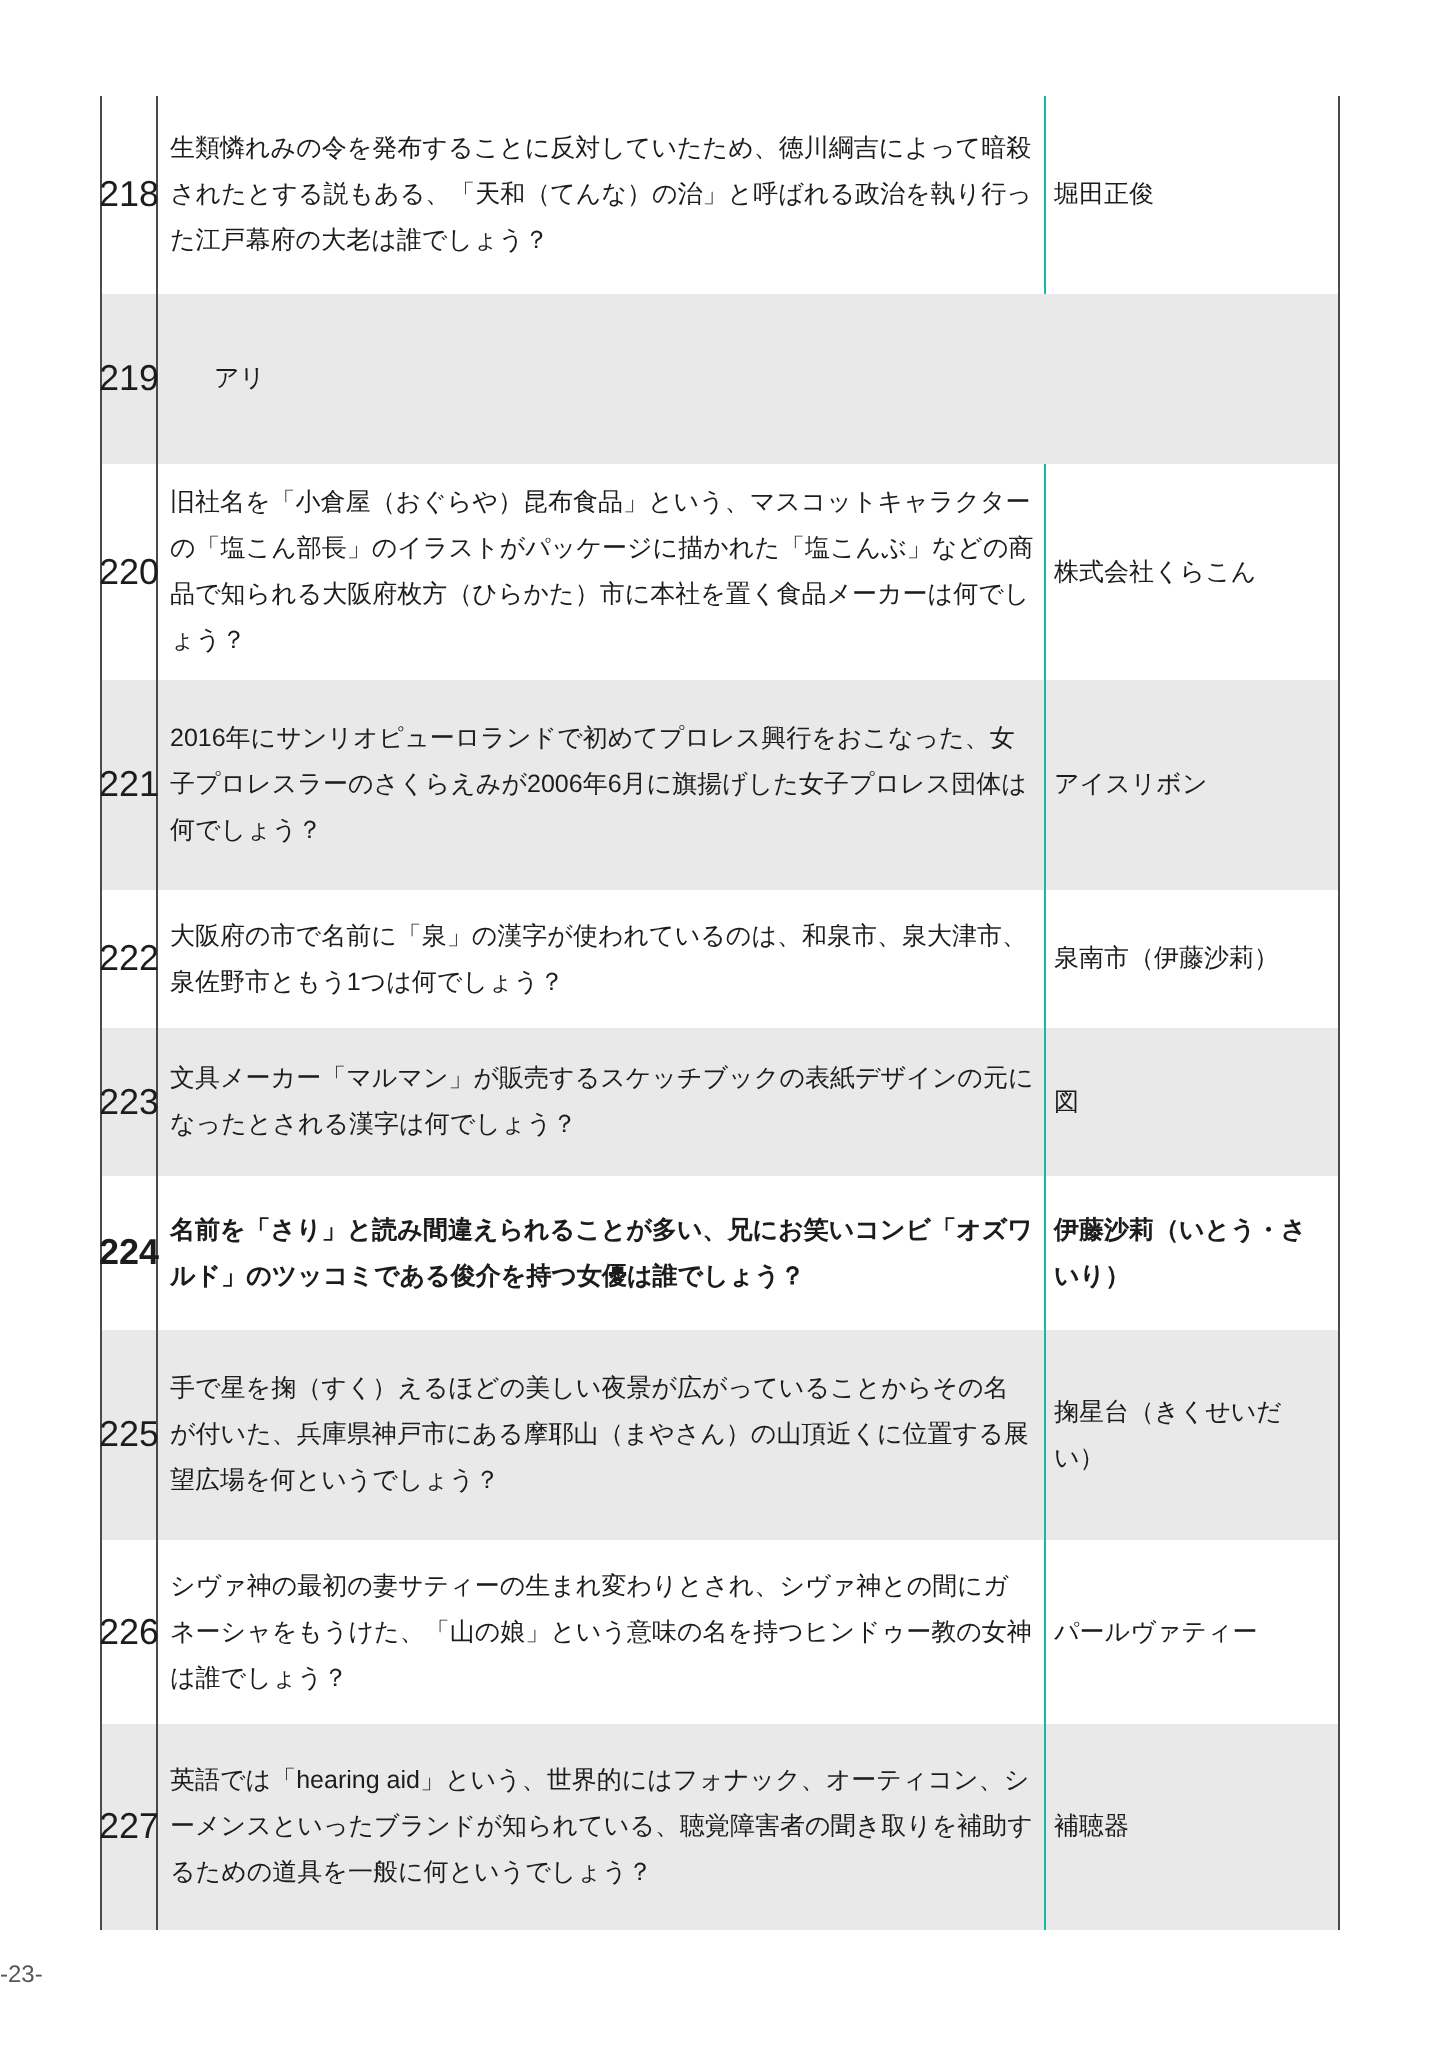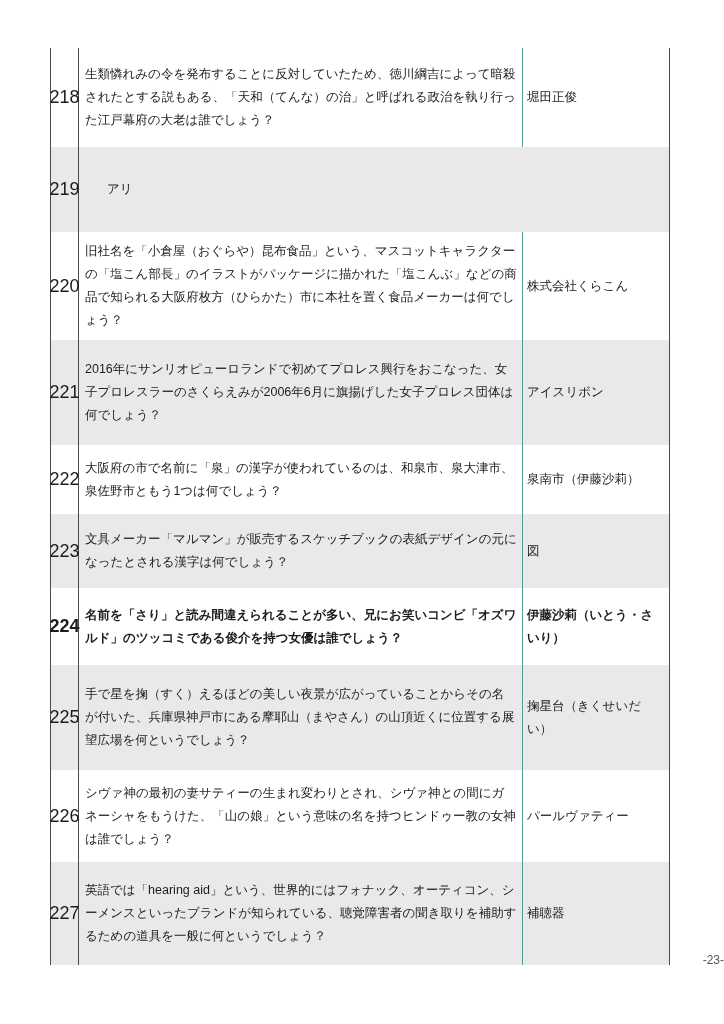--- a/index.html
+++ b/index.html
@@ -74,23 +74,23 @@
     flex: 0 0 146px;
     width: 146px;
     padding: 8px 4px;
     text-align: left;
     word-break: break-all;
   }
 
   .footer {
     position: absolute;
     left: 0;
-    top: 953px;
+    top: 980px;
     width: 724px;
-    text-align: right;
+    text-align: left;
     font-size: 12px;
     color: #555555;
   }
 </style>
 </head>
 <body>
 
 <div class="page">
   <div class="quiz-table" id="quiz-table">
   <div class="row">

